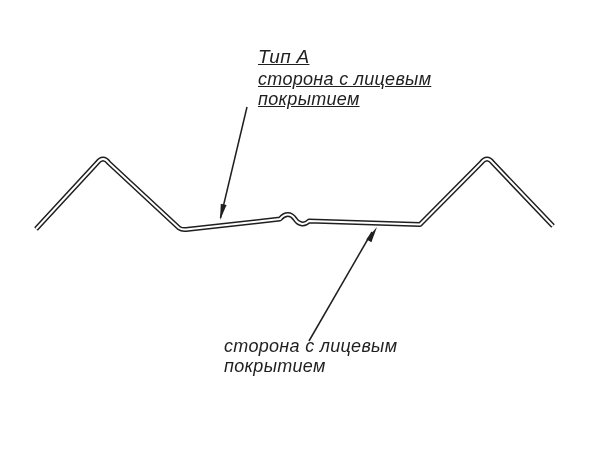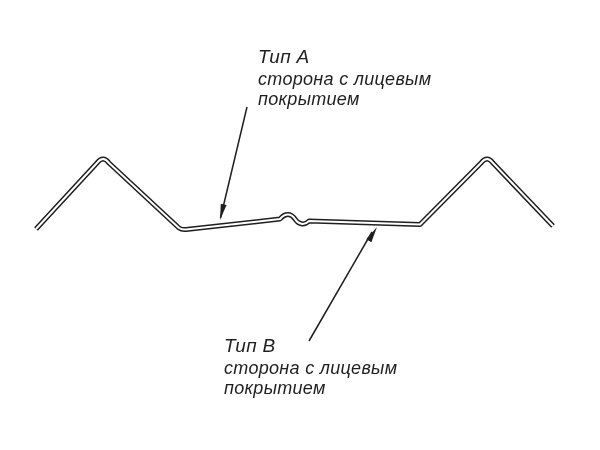--- a/index.html
+++ b/index.html
@@ -26,21 +26,21 @@
     font-style: italic;
     font-size: 18px;
     line-height: 20px;
     letter-spacing: 0.3px;
     white-space: nowrap;
   }
   .label .title {
     font-size: 19px;
     margin-bottom: 2px;
   }
-  .label-a { left: 258px; top: 47px; }
+  .label-a { left: 258px; top: 47px; text-decoration: underline; }
   .label-b { left: 224px; top: 336px; }
 </style>
 </head>
 <body>
 
 <div class="canvas">
 
   <svg width="600" height="450" viewBox="0 0 600 450">
 
     <path d="M 36 229
@@ -76,18 +76,17 @@
     <polygon points="377,227 371.4,242.3 366.2,239.2" fill="#1f1f1f"></polygon>
   </svg>
 
   <div class="label label-a">
     <div class="title">Тип А</div>
     <div class="sub">сторона с лицевым</div>
     <div class="sub">покрытием</div>
   </div>
 
   <div class="label label-b">
-    <div class="title">Тип В</div>
     <div class="sub">сторона с лицевым</div>
     <div class="sub">покрытием</div>
   </div>
 
 </div>
 
 </body></html>

